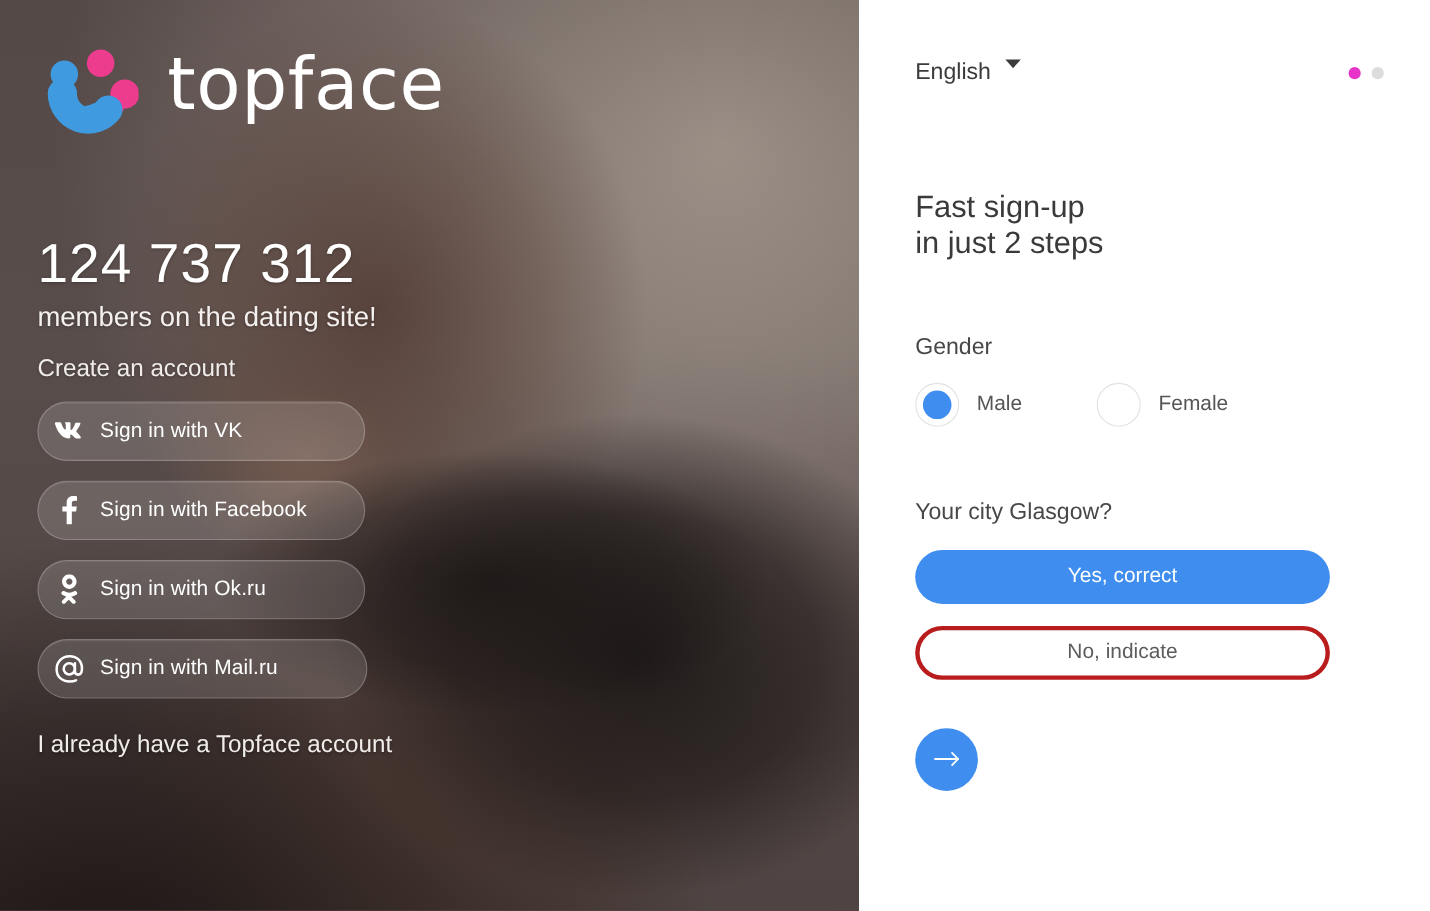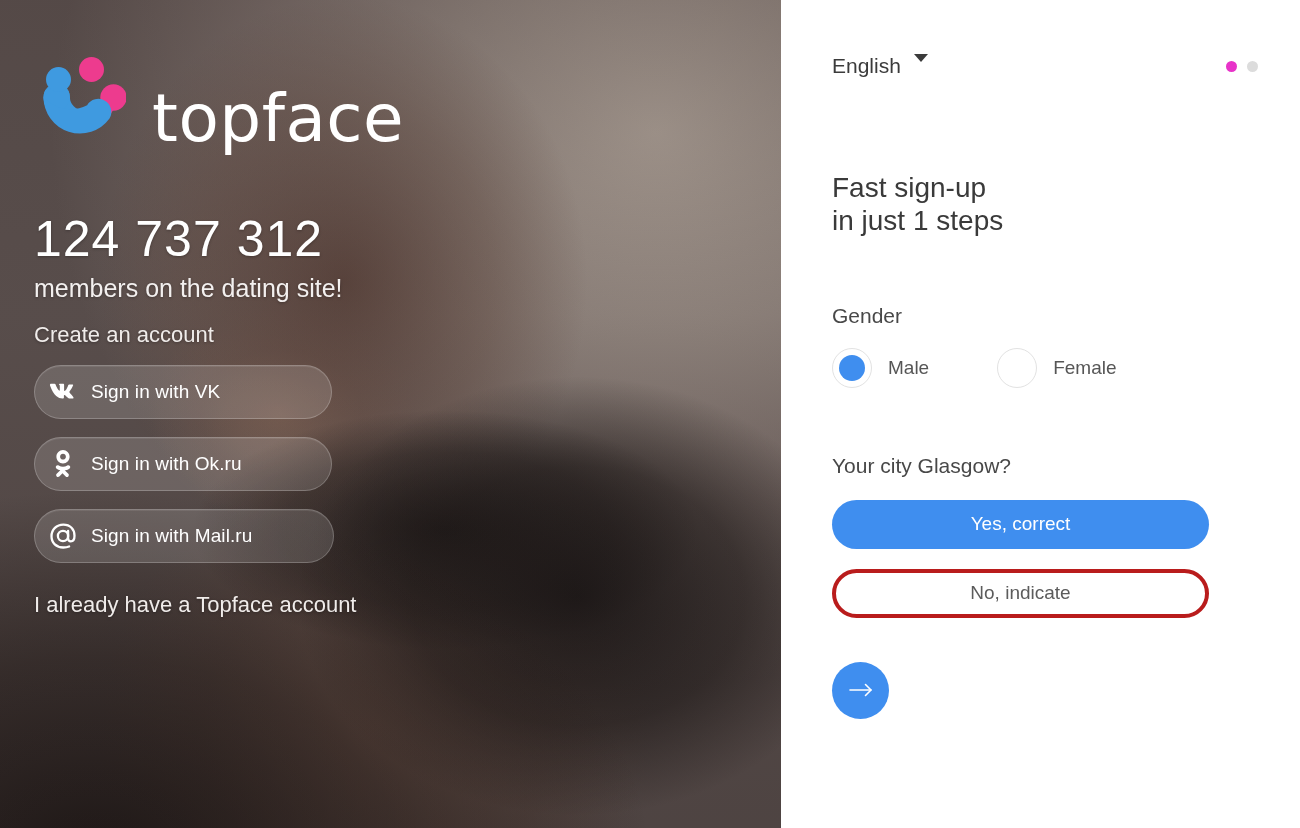--- a/index.html
+++ b/index.html
@@ -61,21 +61,21 @@
 
   .promo-inner {
     position: relative;
     z-index: 3;
     padding: 44px 0 0 34px;
   }
 
   
   .logo-row {
     display: flex;
-    align-items: flex-end;
+    align-items: flex-start;
     height: 108px;
   }
   .logo-mark {
     width: 92px;
     height: 96px;
     flex: none;
     display: block;
   }
   .logo-word {
     margin-left: 26px;
@@ -354,20 +354,28 @@
 
         <div class="social-btn w-vk">
           <span class="sb-icon">
             <svg width="28" height="18" viewBox="0 0 28 18" fill="#ffffff">
               <path d="M1.1 1.3c.2-.4.6-.5 1.1-.5h3.3c.6 0 .9.2 1.1.8.6 1.9 1.6 3.9 2.9 5.5.4.5.7.6.9.6.3 0 .4-.3.4-1V2.9c-.1-.9-.4-1-.8-1.3-.2-.2-.1-.5.2-.6.2-.1.6-.2 1.5-.2h2.3c.8 0 1.1.3 1.1 1.1v5.3c0 .6.2.8.5.8.3 0 .6-.2 1-.7 1.2-1.5 2.1-3.5 2.6-5.1.2-.6.5-.8 1.1-.8h3c.7 0 1 .3.8.9-.4 1.5-2.1 4.3-3.4 6-.4.5-.5.8 0 1.4.4.5 1.1 1.2 1.8 2 .9 1 1.6 1.9 1.9 2.6.3.7 0 1.3-.8 1.3h-3.2c-.7 0-1.1-.3-1.8-1-.6-.6-1.3-1.4-1.9-1.9-.5-.5-.9-.7-1.2-.7-.4 0-.6.3-.6 1.1v1.5c0 .7-.3 1-1.4 1-2.1 0-4.4-.8-6.3-2.5C4.9 11.1 2.9 8 1.2 3.1c-.3-.9-.4-1.5-.1-1.8z"></path>
             </svg>
           </span>
           <span class="sb-label">Sign in with VK</span>
         </div>
 
+        <div class="social-btn w-fb">
+          <span class="sb-icon">
+            <svg width="14" height="26" viewBox="0 0 14 26" fill="#ffffff">
+              <path d="M9.3 25.5V13.9h3.9l.6-4.5H9.3V6.5c0-1.3.4-2.2 2.3-2.2h2.4V.3C13.6.2 12.2 0 10.5 0 7 0 4.6 2.1 4.6 6v3.4H.7v4.5h3.9v11.6h4.7z"></path>
+            </svg>
+          </span>
+          <span class="sb-label">Sign in with Facebook</span>
+        </div>
 
         <div class="social-btn w-ok">
           <span class="sb-icon">
             <svg width="22" height="28" viewBox="0 0 22 28" fill="#ffffff">
               <path d="M11 13.4c3.6 0 6.6-3 6.6-6.7C17.6 3 14.6 0 11 0S4.4 3 4.4 6.7c0 3.7 3 6.7 6.6 6.7zm0-9.6c1.6 0 2.9 1.3 2.9 2.9S12.6 9.6 11 9.6 8.1 8.3 8.1 6.7 9.4 3.8 11 3.8z"></path>
               <path d="M13.7 20.2c1.3-.3 2.6-.8 3.7-1.5.9-.6 1.1-1.8.5-2.6-.6-.8-1.8-1.1-2.6-.5-2.6 1.6-6 1.6-8.6 0-.9-.6-2-.3-2.6.5-.6.9-.3 2 .5 2.6 1.1.7 2.4 1.2 3.7 1.5l-3.6 3.6c-.7.7-.7 1.9 0 2.6.4.4.8.5 1.3.5s.9-.2 1.3-.5l3.2-3.2 3.2 3.2c.7.7 1.9.7 2.6 0 .7-.7.7-1.9 0-2.6l-3.6-3.6z"></path>
             </svg>
           </span>
           <span class="sb-label">Sign in with Ok.ru</span>
         </div>
@@ -397,21 +405,21 @@
         <span class="caret"></span>
       </div>
       <div class="steps">
         <span class="step-dot active"></span>
         <span class="step-dot"></span>
       </div>
     </div>
 
     <h1 class="form-title">
       <span>Fast sign-up</span><br>
-      <span>in just 1 steps</span>
+      <span>in just 2 steps</span>
     </h1>
 
     <div class="field-label gender-label">Gender</div>
 
     <div class="radio-row">
       <div class="radio-opt checked">
         <span class="radio-mark">
             <i></i>
           </span>
         <span class="radio-text">Male</span>

